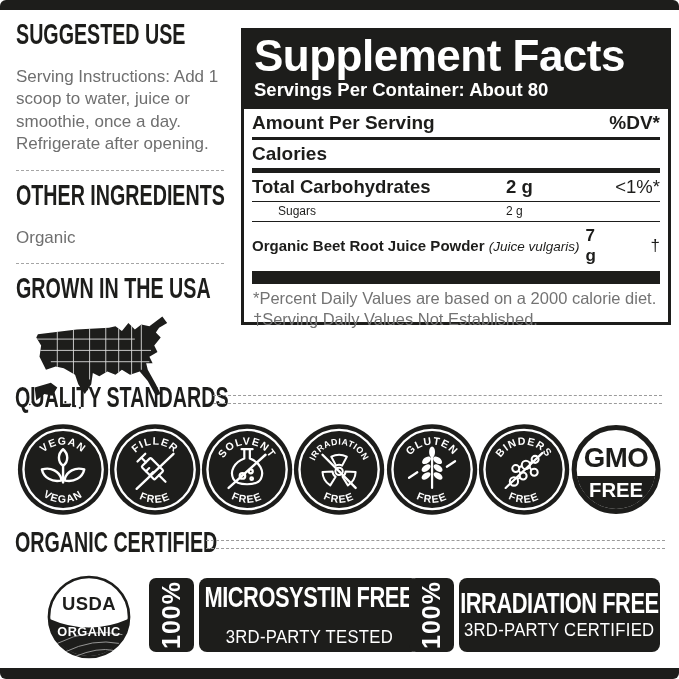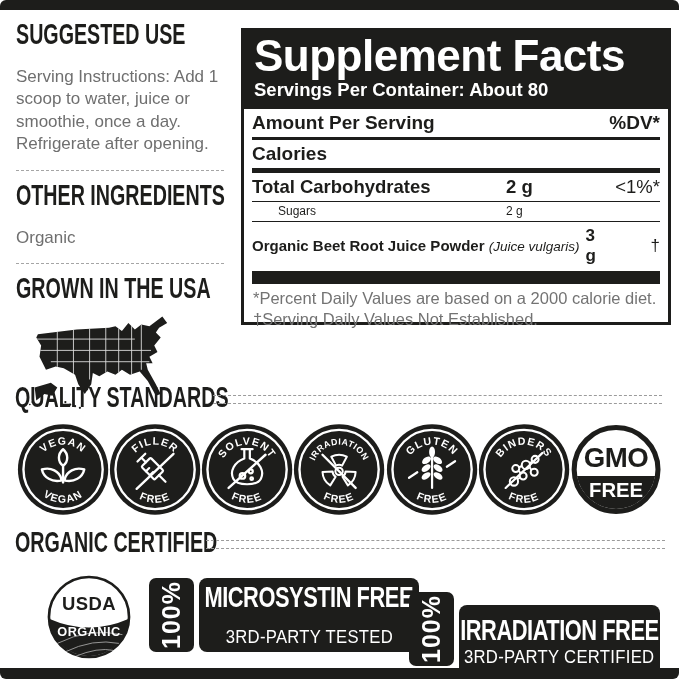--- a/index.html
+++ b/index.html
@@ -71,21 +71,21 @@
   .usda-bot{fill:#fff;font-size:14.5px;font-weight:700;text-anchor:middle;
             font-family:"Liberation Sans",sans-serif;letter-spacing:0.5px;}
   .banner-group{position:absolute;top:578px;display:flex;gap:5px;align-items:center;}
   .bg-1{left:149px;} .bg-2{left:409px;}
   .pct-box{width:45px;height:74px;background:#1d1d1b;border-radius:7px;display:flex;
            align-items:center;justify-content:center;flex:0 0 auto;}
   .pct-box span{writing-mode:vertical-rl;transform:rotate(180deg);color:#fff;font-weight:700;
                 font-size:25px;letter-spacing:1px;}
   .banner-main{height:74px;background:#1d1d1b;border-radius:8px;color:#fff;display:flex;
                flex-direction:column;justify-content:center;align-items:center;box-sizing:border-box;}
-  .bg-1 .banner-main{width:220px;gap:13px;} .bg-2 .banner-main{width:201px;margin-top:27px;}
+  .bg-1 .banner-main{width:220px;gap:13px;} .bg-2 .banner-main{width:201px;}
   .banner-line1{display:inline-block;font-size:23px;font-weight:700;letter-spacing:-0.5px;
                 transform:scale(0.95,1.25);white-space:nowrap;}
   .banner-line2{display:inline-block;font-size:17px;font-weight:400;letter-spacing:0.3px;
                 transform:scale(0.98,1.1);white-space:nowrap;margin-top:3px;}
 </style>
 </head>
 <body>
 
 <div class="sheet">
   <div class="bar-top"></div>
@@ -143,21 +143,21 @@
             <span class="famt">2 g</span>
             <span class="fdv">&lt;1%*</span>
           </div>
           <div class="frow r-sug indent">
             <span class="fname">Sugars</span>
             <span class="famt">2 g</span>
             <span class="fdv"></span>
           </div>
           <div class="frow r-beet bold tight">
             <span class="fname">Organic Beet Root Juice Powder <i class="latin">(Juice vulgaris)</i></span>
-            <span class="famt">3 g</span>
+            <span class="famt">7 g</span>
             <span class="fdv">†</span>
           </div>
         </div>
       <div class="black-strip"></div>
       <div class="footnotes">
         <div>*Percent Daily Values are based on a 2000 calorie diet.</div>
         <div>†Serving Daily Values Not Established.</div>
       </div>
     </div>
   </div>

